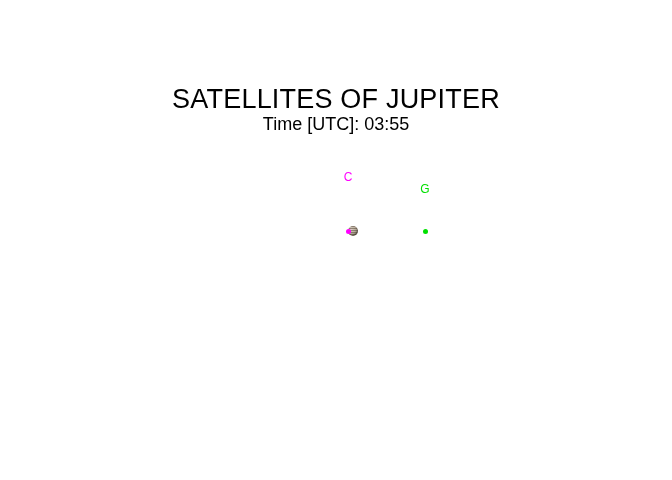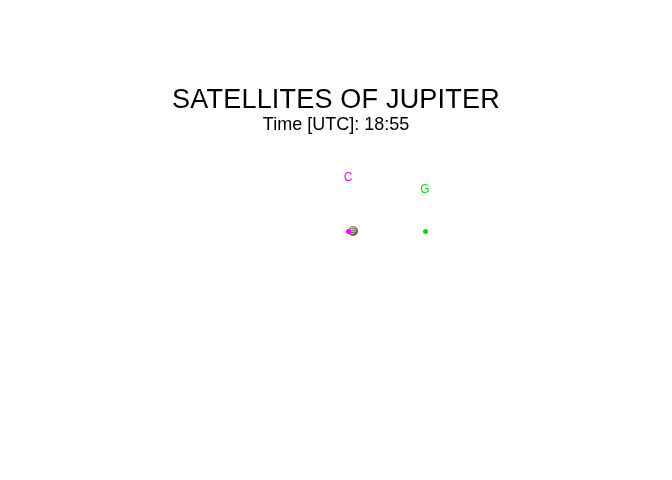--- a/index.html
+++ b/index.html
@@ -97,21 +97,21 @@
     transform: translateX(-50%);
   }
 </style>
 </head>
 <body>
 
 <div id="stage" style="width: 672px; height: 480px; background: rgb(255, 255, 255); border-radius: 26px;">
 
   <div class="title-block">
     <div class="main-title">SATELLITES OF JUPITER</div>
-    <div class="sub-line">Time [UTC]: 18:55</div>
+    <div class="sub-line">Time [UTC]: 03:55</div>
   </div>
 
   <div class="sky">
 
     <div class="jupiter" id="jupiter-disk" style="width: 10px; height: 10px; left: 348px; top: 226px;"></div>
 
     <div class="moon" id="moon-0" style="width: 5px; height: 5px; left: 345.5px; top: 228.5px; background: rgb(255, 0, 255);"></div>
     <div class="moon-label" id="moon-label-0" style="left: 348px; top: 171px; color: rgb(255, 0, 255);">C</div>
 
     <div class="moon" id="moon-1" style="width: 5px; height: 5px; left: 422.5px; top: 228.5px; background: rgb(0, 224, 0);"></div>

